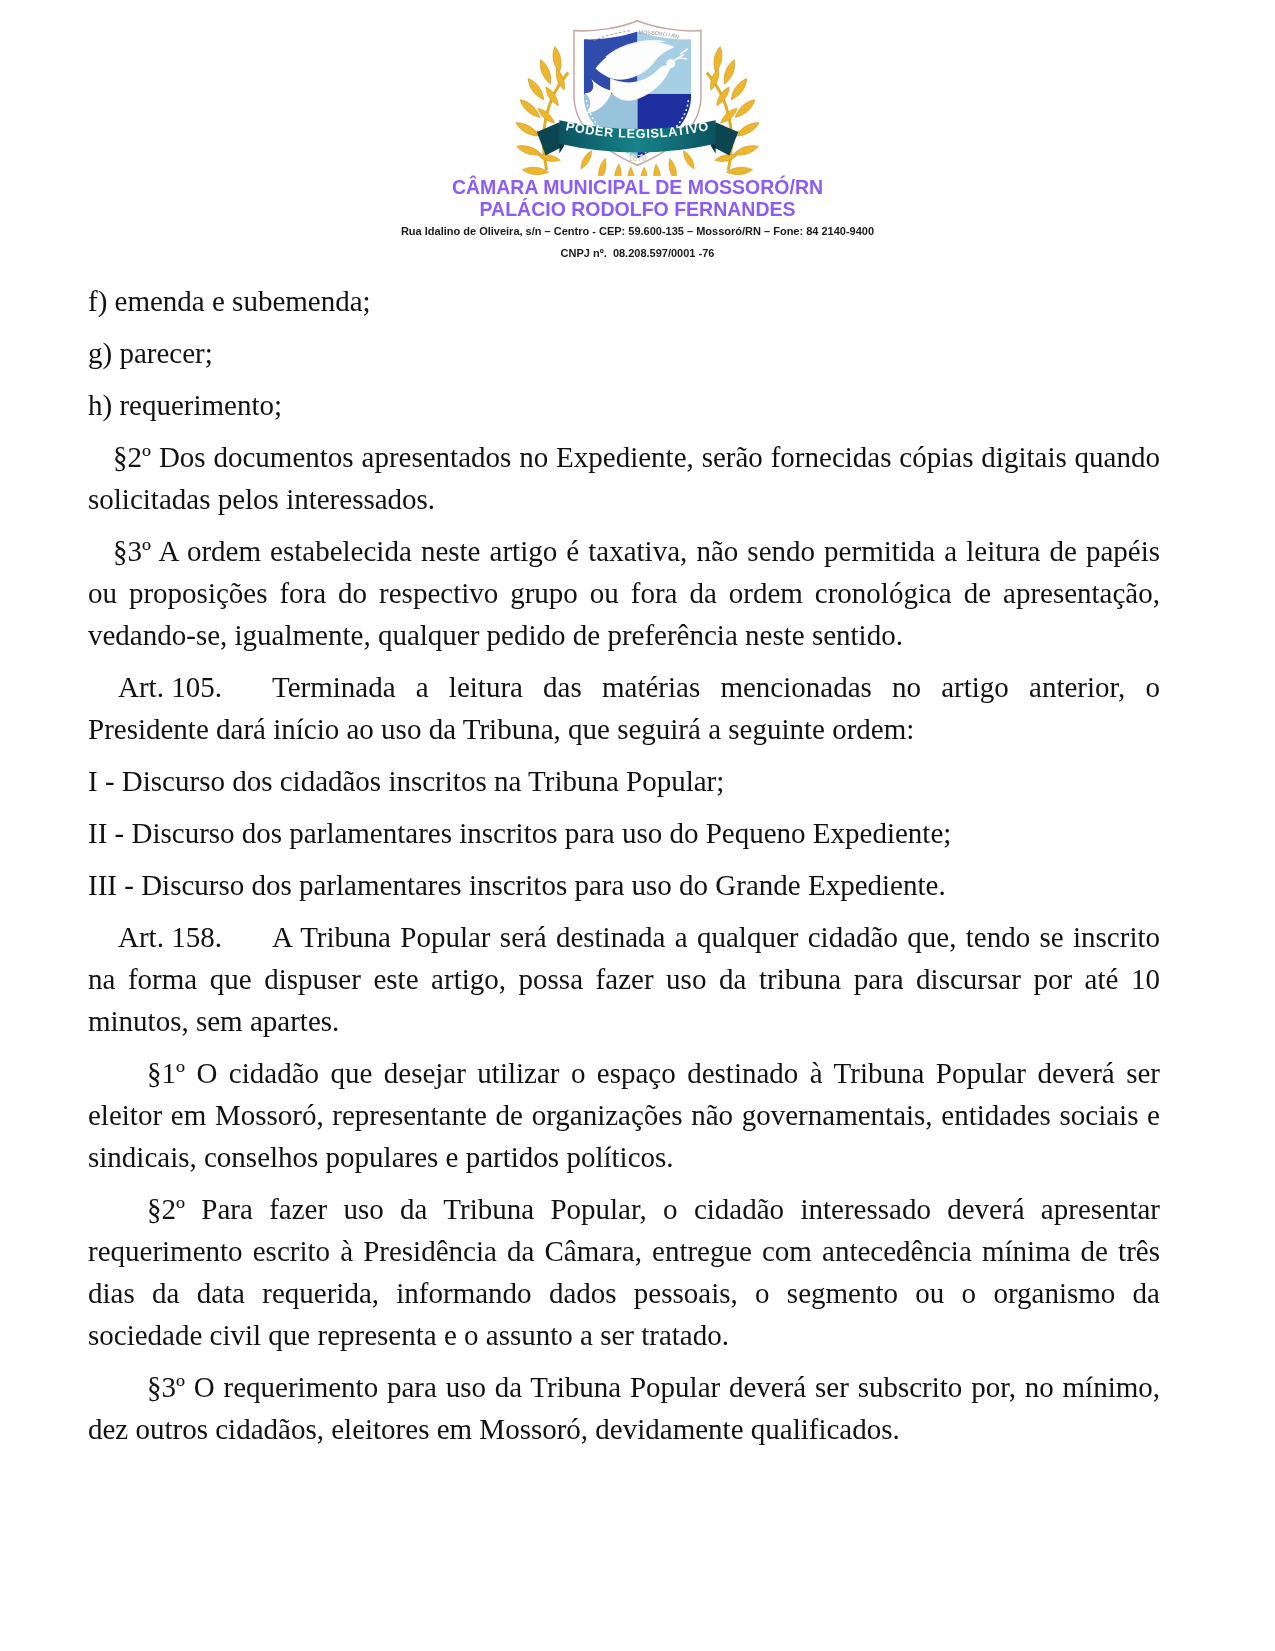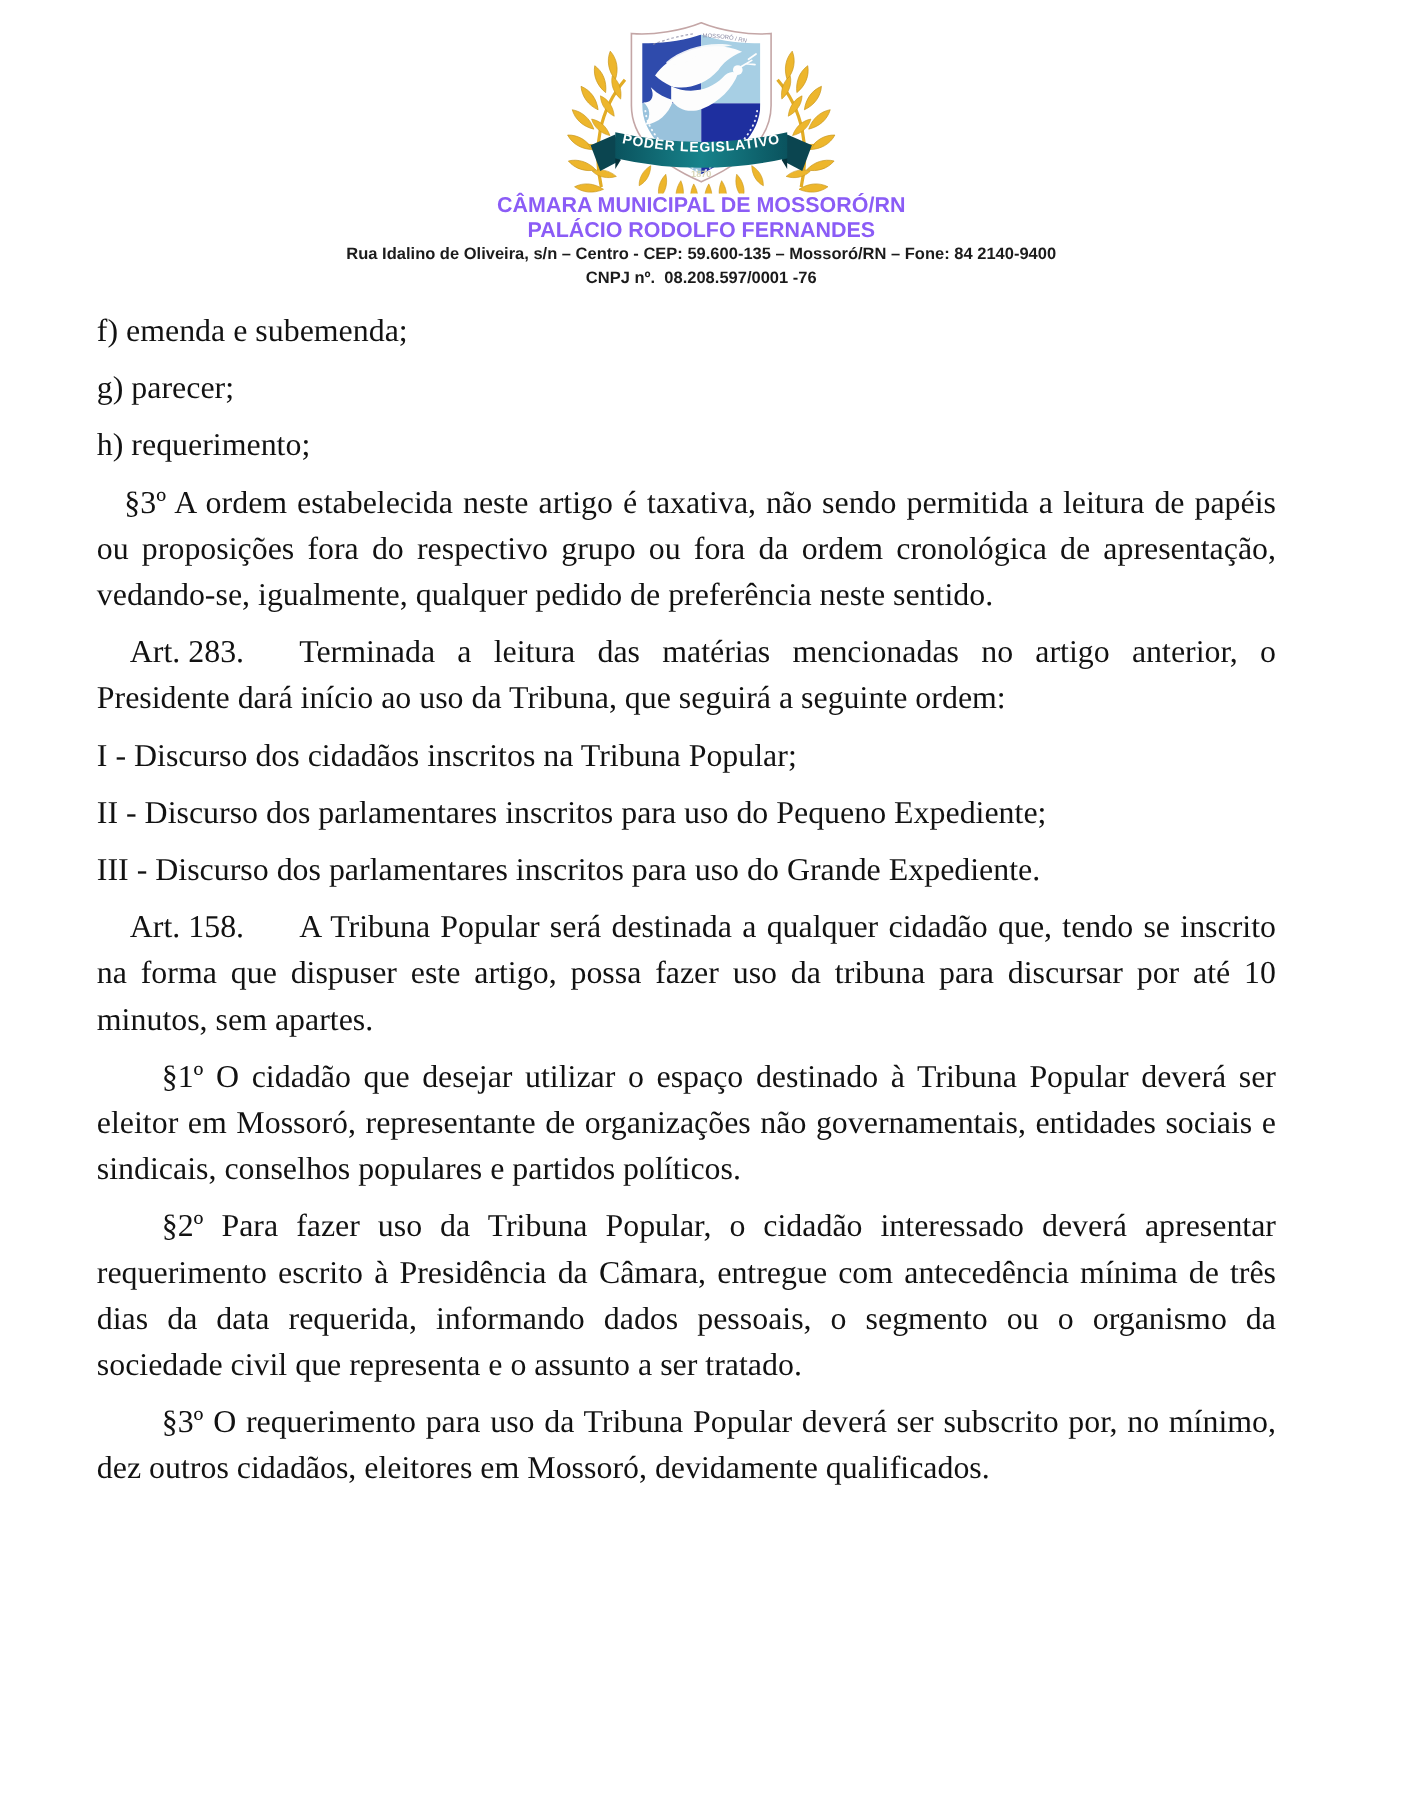--- a/index.html
+++ b/index.html
@@ -12,21 +12,21 @@
     overflow:hidden;
   }
   .doc-header{text-align:center;padding-top:8px;}
   .logo-wrap{display:flex;justify-content:center;align-items:flex-start;height:168px;}
   .h-org{
     font-family:"Liberation Sans", sans-serif;
     font-weight:bold;font-size:19.5px;line-height:22px;color:#8b5cf6;
   }
   .h-small{
     font-family:"Liberation Sans", sans-serif;
-    font-weight:bold;font-size:15px;line-height:22px;color:#1b1b1b;
+    font-weight:bold;font-size:11px;line-height:22px;color:#1b1b1b;
   }
   .content{
     margin:16px 115px 0 88px;
     font-size:29px;line-height:42px;
   }
   .content p{margin:0 0 10px 0;}
   .just{text-align:justify;}
   .li{margin-left:59px;}
   .pind{margin-left:29px;text-indent:25px;}
   .pmar{text-indent:59px;}
@@ -123,23 +123,24 @@
     <div class="h-org">PALÁCIO RODOLFO FERNANDES</div>
     <div class="h-small">Rua Idalino de Oliveira, s/n – Centro - CEP: 59.600-135 – Mossoró/RN – Fone: 84 2140-9400</div>
     <div class="h-small">CNPJ nº.&nbsp; 08.208.597/0001 -76</div>
   </div>
 
   <div class="content">
     <p class="li">f) emenda e subemenda;</p>
     <p class="li">g) parecer;</p>
     <p class="li">h) requerimento;</p>
 
+    <p class="pind just">§2º Dos documentos apresentados no Expediente, serão fornecidas cópias digitais quando solicitadas pelos interessados.</p>
     <p class="pind just">§3º A ordem estabelecida neste artigo é taxativa, não sendo permitida a leitura de papéis ou proposições fora do respectivo grupo ou fora da ordem cronológica de apresentação, vedando-se, igualmente, qualquer pedido de preferência neste sentido.</p>
 
-    <p class="art just"><span class="art-label">Art. 283.</span><span>Terminada a leitura das matérias mencionadas no artigo anterior, o Presidente dará início ao uso da Tribuna, que seguirá a seguinte ordem:</span></p>
+    <p class="art just"><span class="art-label">Art. 105.</span><span>Terminada a leitura das matérias mencionadas no artigo anterior, o Presidente dará início ao uso da Tribuna, que seguirá a seguinte ordem:</span></p>
 
     <p class="li">I - Discurso dos cidadãos inscritos na Tribuna Popular;</p>
     <p class="li">II - Discurso dos parlamentares inscritos para uso do Pequeno Expediente;</p>
     <p class="li">III - Discurso dos parlamentares inscritos para uso do Grande Expediente.</p>
 
     <p class="art just"><span class="art-label">Art. 158.</span><span>A Tribuna Popular será destinada a qualquer cidadão que, tendo se inscrito na forma que dispuser este artigo, possa fazer uso da tribuna para discursar por até 10 minutos, sem apartes.</span></p>
 
     <p class="pmar just">§1º O cidadão que desejar utilizar o espaço destinado à Tribuna Popular deverá ser eleitor em Mossoró, representante de organizações não governamentais, entidades sociais e sindicais, conselhos populares e partidos políticos.</p>
     <p class="pmar just">§2º Para fazer uso da Tribuna Popular, o cidadão interessado deverá apresentar requerimento escrito à Presidência da Câmara, entregue com antecedência mínima de três dias da data requerida, informando dados pessoais, o segmento ou o organismo da sociedade civil que representa e o assunto a ser tratado.</p>
     <p class="pmar just">§3º O requerimento para uso da Tribuna Popular deverá ser subscrito por, no mínimo, dez outros cidadãos, eleitores em Mossoró, devidamente qualificados.</p>

